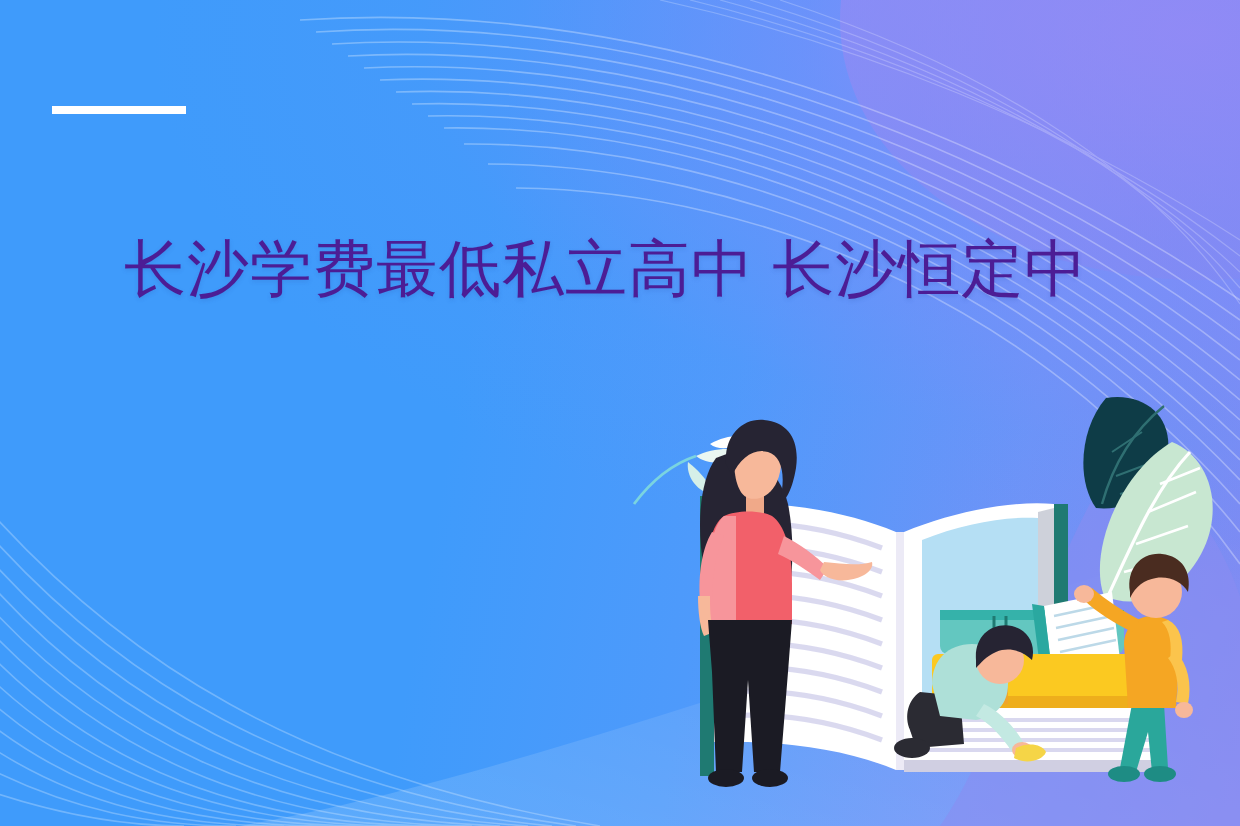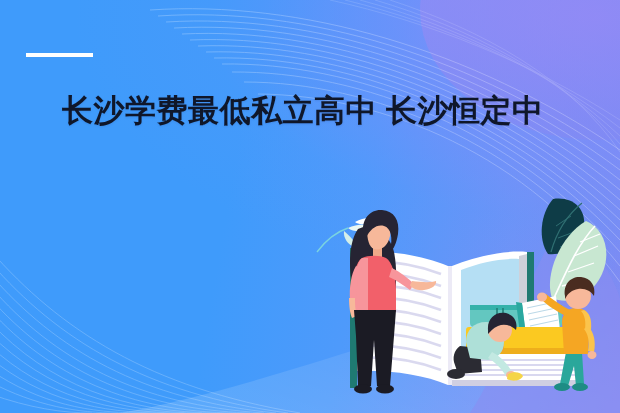--- a/index.html
+++ b/index.html
@@ -35,26 +35,26 @@
     left: 26px;
     top: 53px;
     width: 67px;
     height: 4px;
     background: #ffffff;
     z-index: 5;
   }
   #headline {
     position: absolute;
     left: 62px;
-    top: 92px;
+    top: 116px;
     z-index: 5;
-    color: #0f172a;
+    color: #4c1d95;
     font-size: 31px;
     line-height: 38px;
-    font-weight: bold;
+    font-weight: normal;
     letter-spacing: 0.5px;
     white-space: nowrap;
     text-shadow: 0 1px 2px rgba(40,80,160,0.18);
   }
 </style>
 </head>
 <body>
 
 <div id="banner">
 

